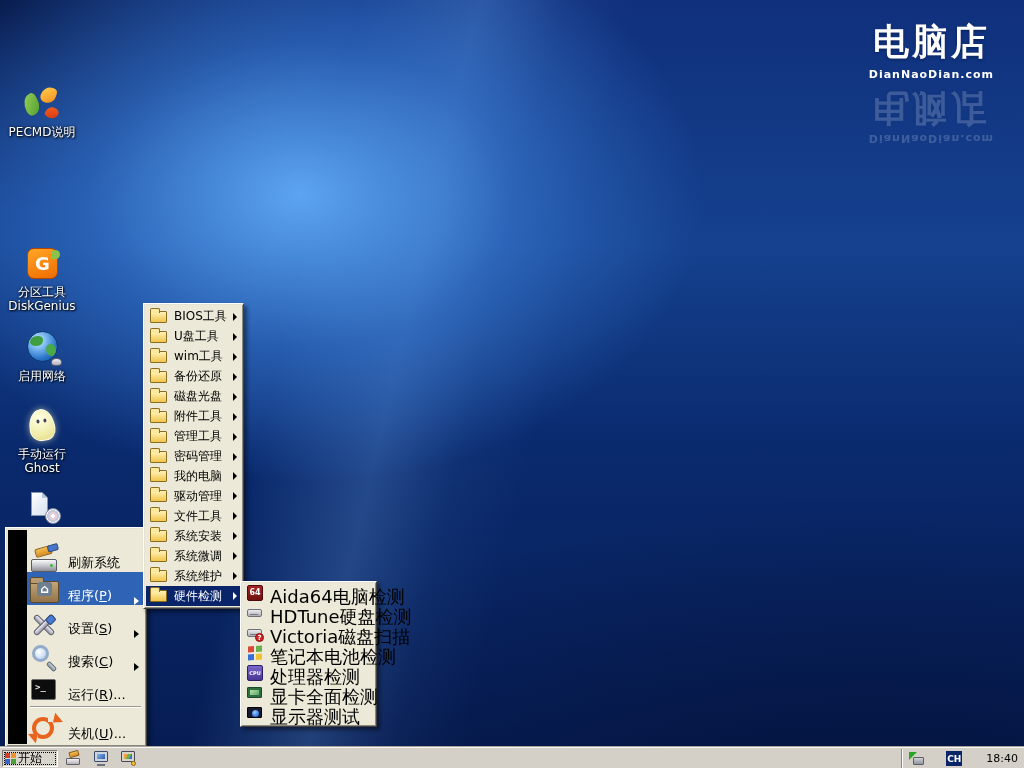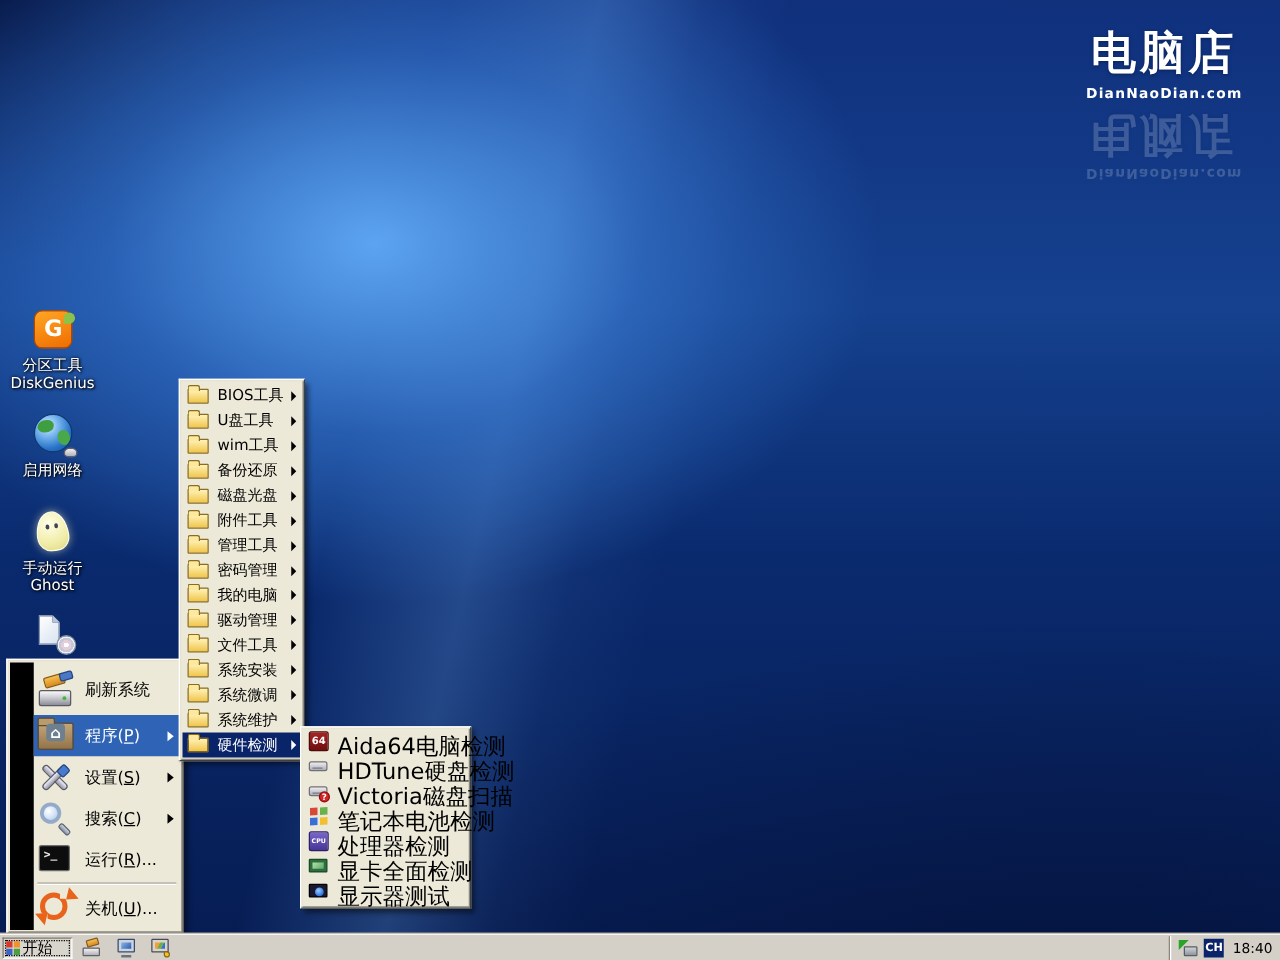--- a/index.html
+++ b/index.html
@@ -64,21 +64,21 @@
            background:radial-gradient(circle, #fff 0 2px, #e9ccda 2px 4px, #c3c9d8 4px 6px, #f2f2f6 6px 7px, #a8b0c2 7px 9px); }
 
   
   .panel { position:absolute; background:#ece9d8; border:1px solid; border-color:#fff #404040 #404040 #fff;
            box-shadow:inset 1px 1px 0 #e6e3d4, inset -1px -1px 0 #8a887c, 3px 3px 4px rgba(0,0,0,.45); }
 
   
   .start-menu { left:5px; top:527px; width:142px; height:220px; }
   .sm-banner { position:absolute; left:2px; top:2px; bottom:2px; width:19px; background:#000; }
   .sm-items { position:absolute; left:21px; top:2px; right:2px; bottom:2px; display:flex; flex-direction:column; padding-top:1px; }
-  .sm-item { display:flex; align-items:center; height:33px; padding-left:3px; color:#000; font-size:13px; }
+  .sm-item { display:flex; align-items:flex-end; height:33px; padding-left:3px; color:#000; font-size:13px; }
   .sm-item.big { height:41px; }
   .sm-item.hlblue { background:#2e63b6; color:#fff; }
   .smi { position:relative; width:30px; height:27px; flex:0 0 30px; margin-right:8px; }
   .sm-arrow { margin-left:auto; margin-right:5px; width:0; height:0; border-left:5px solid #000; border-top:4px solid transparent; border-bottom:4px solid transparent; }
   .hlblue .sm-arrow { border-left-color:#fff; }
   .sm-sep { height:2px; margin:2px 3px; border-top:1px solid #9d9a8d; border-bottom:1px solid #fff; }
 
   .rs-drive { position:absolute; bottom:0; left:1px; width:26px; height:13px; background:linear-gradient(#fafafa,#c2c2ca 55%,#8e8e98); border:1px solid #5a5a64; border-radius:2px; }
   .rs-drive::after { content:""; position:absolute; right:3px; top:4px; width:3px; height:3px; background:#3cba3c; border-radius:50%; }
   .rs-brush { position:absolute; top:2px; left:5px; width:17px; height:9px; background:linear-gradient(#f6c050,#d98a1f); border:1px solid #8a5a10; border-radius:2px; transform:rotate(-16deg); }
@@ -154,21 +154,21 @@
   .qlb { position:relative; width:16px; height:15px; }
   .qlc-base { position:absolute; bottom:1px; left:0; width:14px; height:7px; background:linear-gradient(#f2f2f2,#b2b2ba); border:1px solid #60606a; border-radius:1px; }
   .qlc-brush { position:absolute; top:0; left:3px; width:10px; height:6px; background:linear-gradient(#f6c050,#d98a1f); border:1px solid #8a5a10; transform:rotate(-16deg); border-radius:1px; }
   .qlm-frame { position:absolute; left:1px; top:0; width:14px; height:11px; background:#ccd4e0; border:1px solid #3a4a6a; border-radius:1px; }
   .qlm-frame::after { content:""; position:absolute; inset:2px; background:linear-gradient(135deg,#8ab4ea,#2a5cb0); }
   .qlm-base { position:absolute; left:4px; bottom:0; width:8px; height:2px; background:#6a7384; }
   .qld-frame { position:absolute; left:1px; top:0; width:14px; height:11px; background:#d8d4cc; border:1px solid #4a4a56; border-radius:1px; }
   .qld-frame::after { content:""; position:absolute; inset:2px; background:linear-gradient(120deg,#f0a03a 0 40%,#6ab04c 40% 70%,#3a6fd8 70%); }
   .qld-pen { position:absolute; right:0; bottom:0; width:5px; height:5px; background:#f0c030; border:1px solid #8a6a10; border-radius:1px 50% 50% 50%; }
 
-  .tray { position:absolute; right:0; top:1px; height:19px; display:flex; align-items:center; gap:5px; padding:0 6px 0 7px;
+  .tray { position:absolute; right:0; top:1px; height:19px; display:flex; align-items:center; gap:22px; padding:0 6px 0 7px;
           border-left:1px solid #8a867e; box-shadow:inset 1px 0 0 #fff; }
   .tray-hw { position:relative; width:15px; height:13px; }
   .tray-hw-box { position:absolute; right:0; bottom:0; width:11px; height:8px; background:linear-gradient(#d2d2d6,#8e96a0); border:1px solid #565e66; border-radius:1px; }
   .tray-hw-arrow { position:absolute; left:0; top:0; width:0; height:0; border-top:8px solid #28a428; border-right:8px solid transparent; }
   .lang-badge { width:16px; height:15px; background:#0a246a; color:#fff; font-size:9px; font-weight:bold; display:flex; align-items:center; justify-content:center; }
   .clock { font-size:11px; color:#000; padding-left:2px;text-align:center; }
 </style>
 </head>
 <body>
 
@@ -177,20 +177,28 @@
   <div class="logo">
     <div class="logo-title">电脑店</div>
     <div class="logo-sub">DianNaoDian.com</div>
     <div class="logo-mirror">
       <div class="logo-sub">DianNaoDian.com</div>
       <div class="logo-title">电脑店</div>
     </div>
   </div>
 
 
+  <div class="dicon" style="top:86px">
+    <div class="ic">
+      <div class="pw-l"></div>
+        <div class="pw-r"></div>
+        <div class="pw-r2"></div>
+    </div>
+    <div class="dlabel">PECMD说明</div>
+  </div>
 
 
   <div class="dicon" style="top:246px">
     <div class="ic">
       <div class="dg-sq">G</div>
         <div class="dg-leaf"></div>
     </div>
     <div class="dlabel">分区工具</div>
     <div class="dlabel" style="margin-top:0">DiskGenius</div>
   </div>

